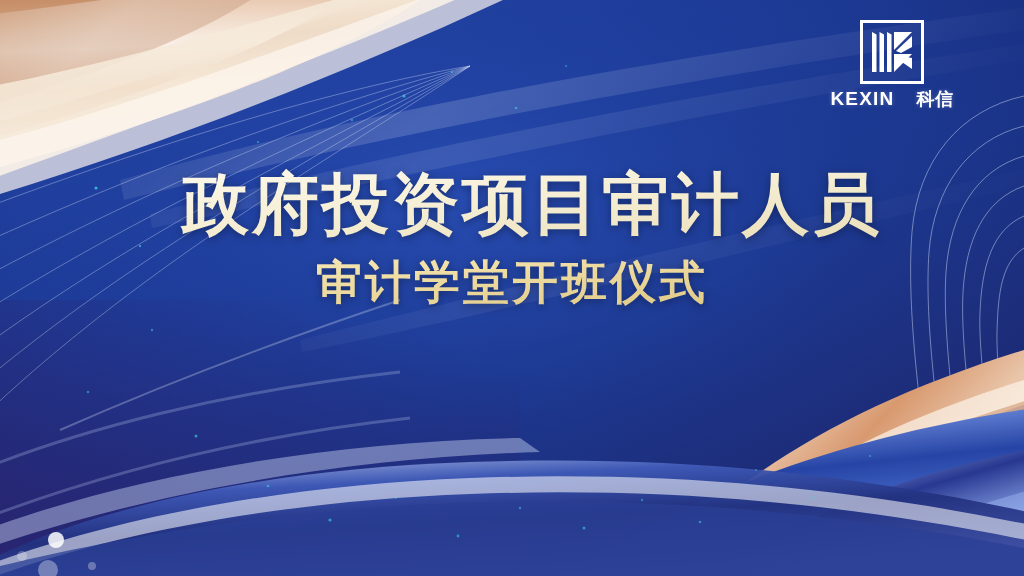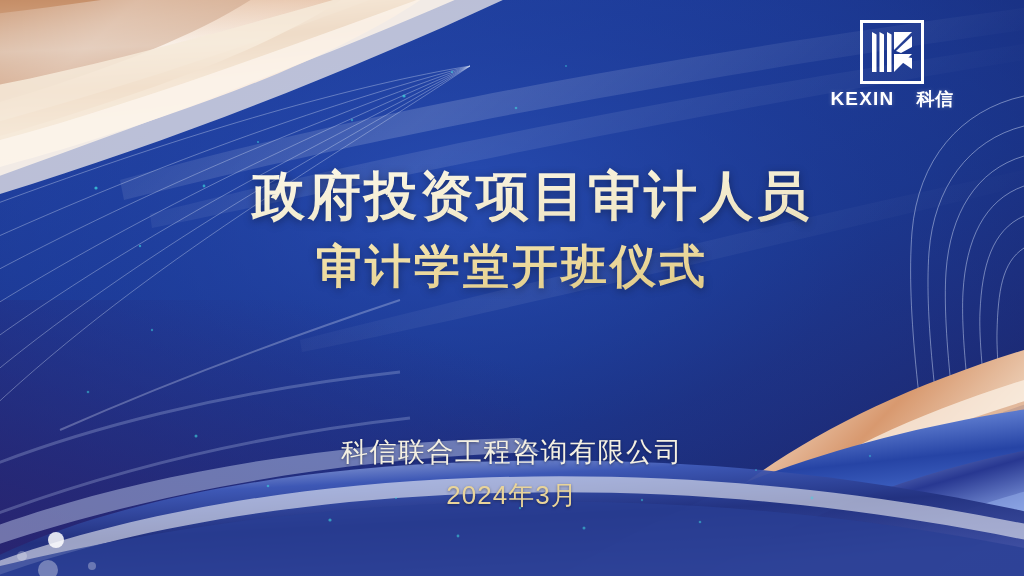--- a/index.html
+++ b/index.html
@@ -63,21 +63,21 @@
     text-align: center;
     z-index: 15;
   }
   .title-line {
     font-family: "DejaVu Serif", "Liberation Serif", serif;
     font-weight: bold;
     line-height: 1.18;
     white-space: nowrap;
   }
   .title-line-1 {
-    font-size: 53px;
+    font-size: 67px;
     letter-spacing: 3px;
     color: #f7f1dc;
     background: linear-gradient(175deg, #fffdf3 0%, #f6efd6 45%, #e9dcb4 100%);
     -webkit-background-clip: text;
     background-clip: text;
     -webkit-text-fill-color: transparent;
     filter: drop-shadow(0 2px 4px rgba(0,0,0,0.35));
     padding-left: 40px;
   }
   .title-line-2 {
@@ -325,18 +325,14 @@
     <div class="logo-wordmark">
       <span>KEXIN</span><span class="cn">科信</span>
     </div>
   </div>
 
   <div class="title-wrap">
     <div class="title-line title-line-1">政府投资项目审计人员</div>
     <div class="title-line title-line-2">审计学堂开班仪式</div>
   </div>
 
-  <div class="subtitle-wrap">
-    <div class="org-name">科信联合工程咨询有限公司</div>
-    <div class="date-line">2024年3月</div>
-  </div>
 
 </div>
 
 </body></html>

